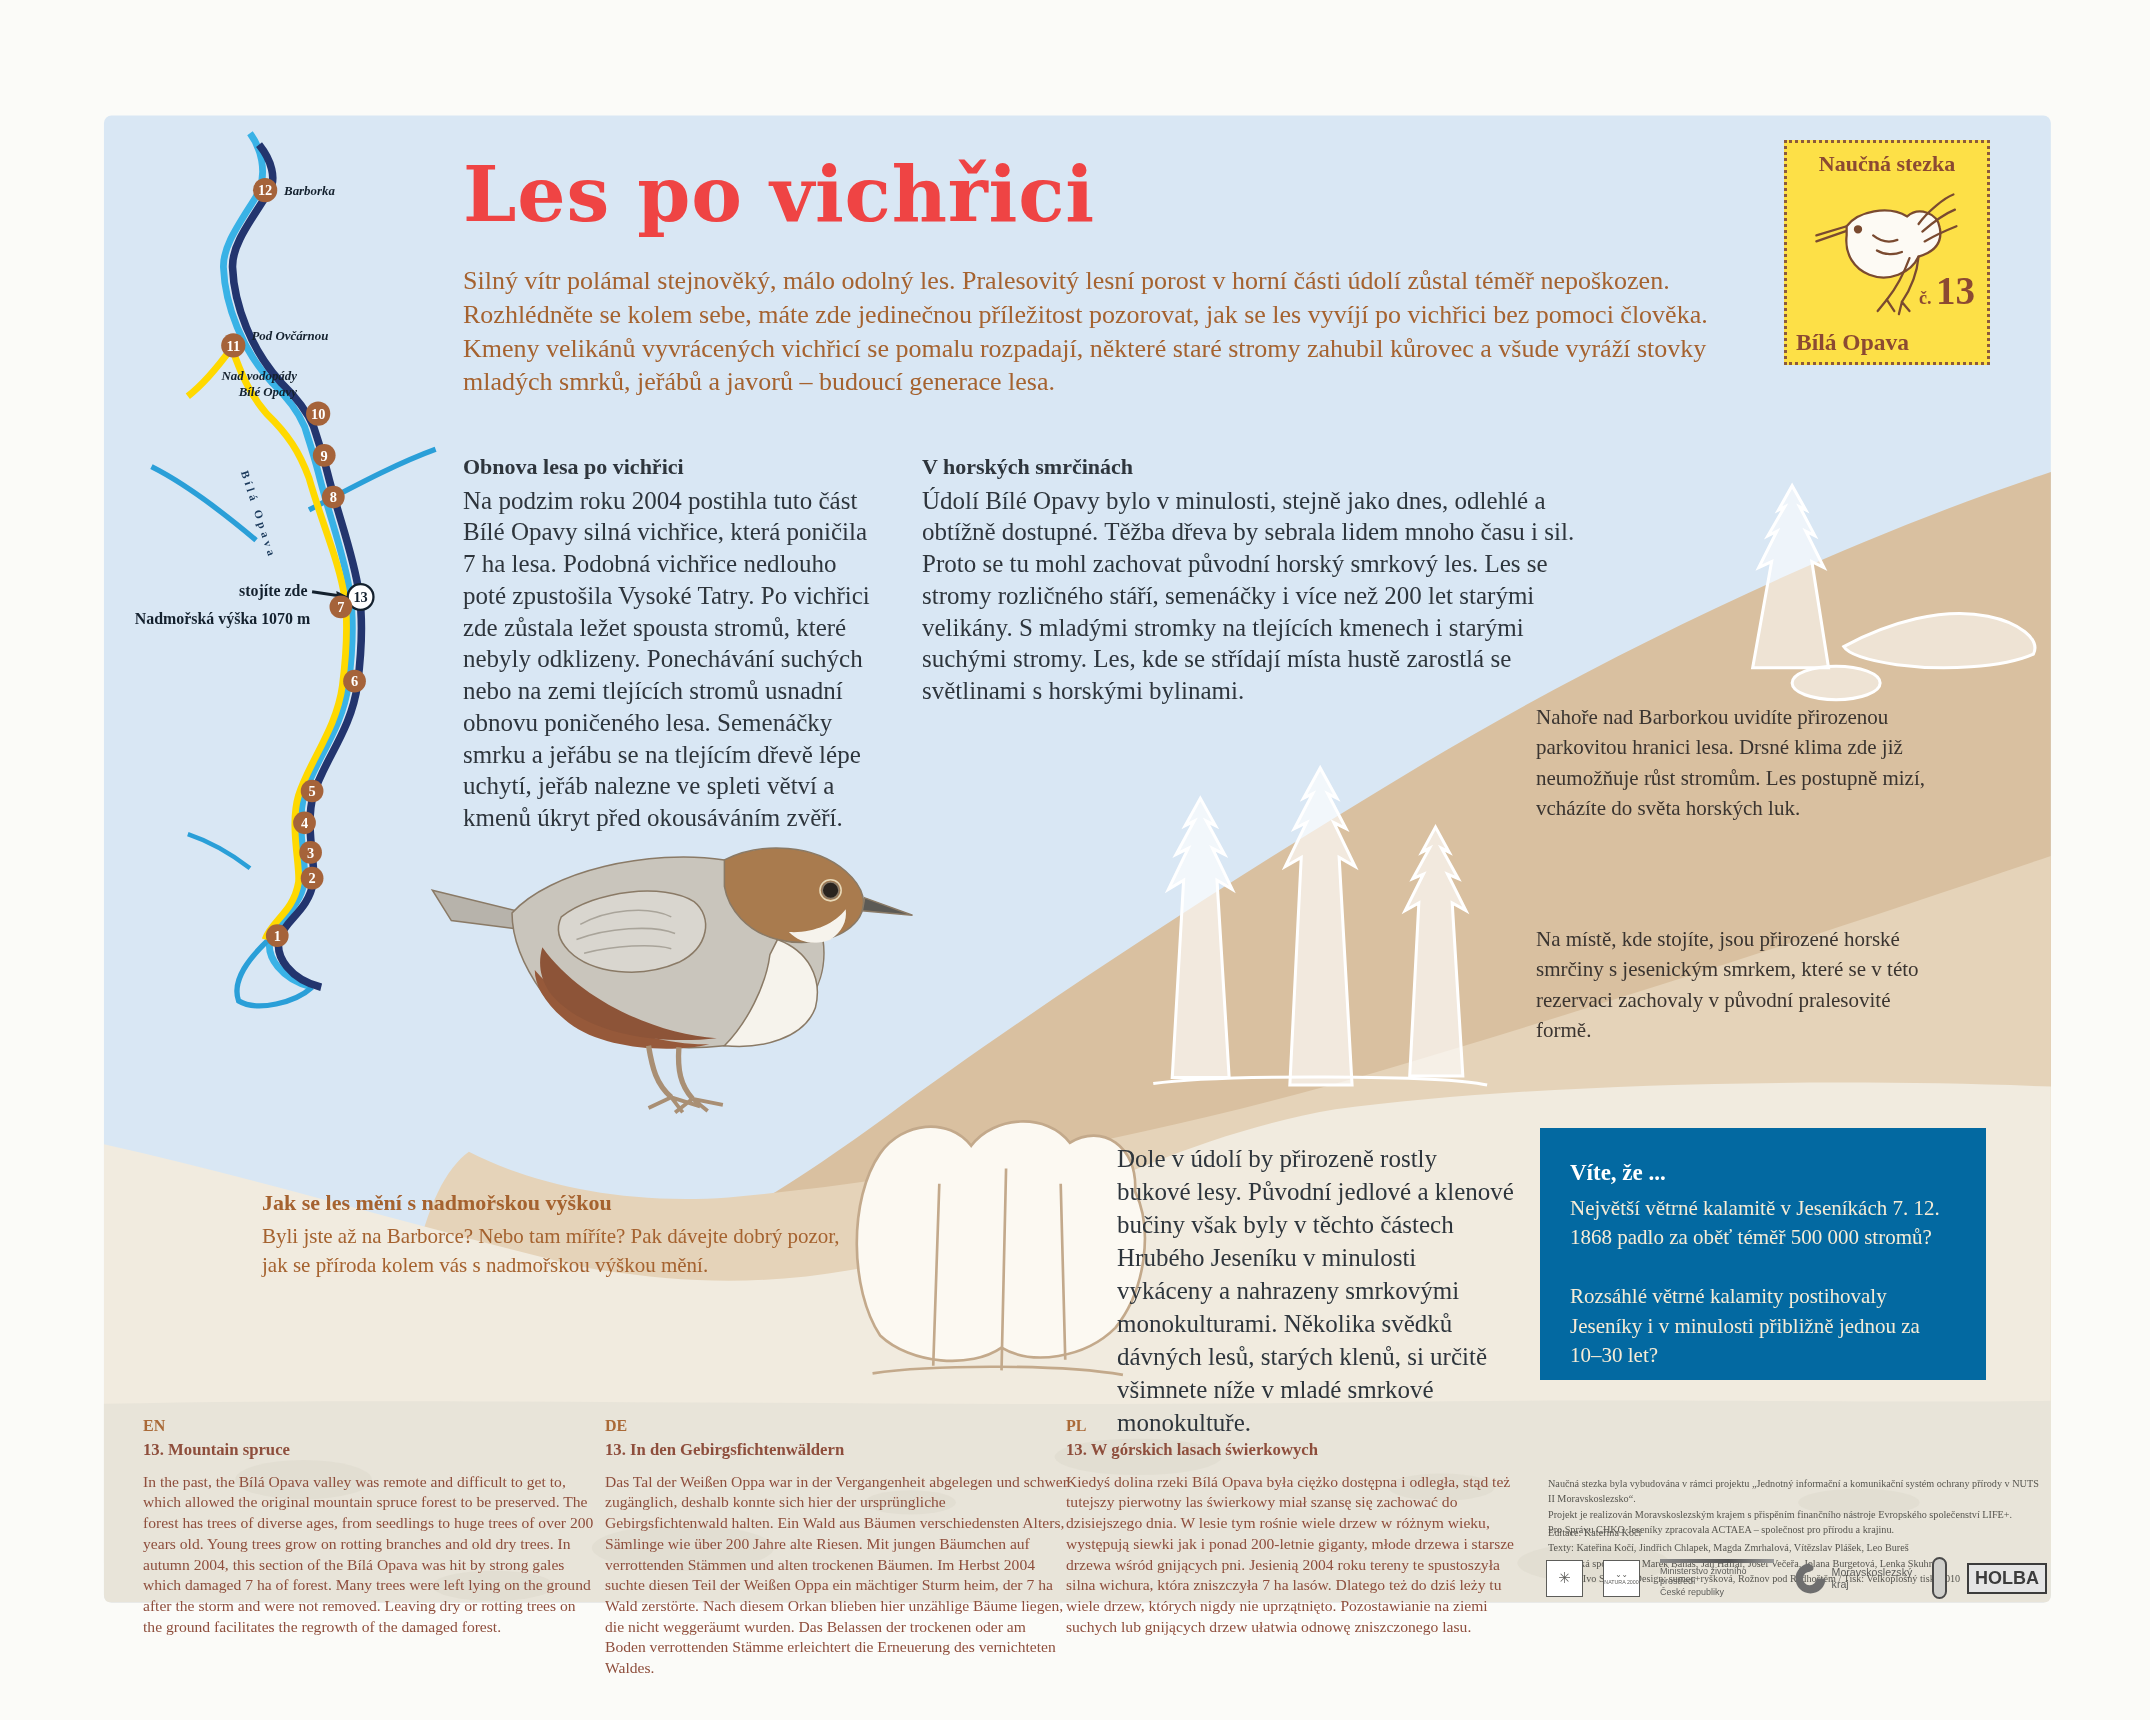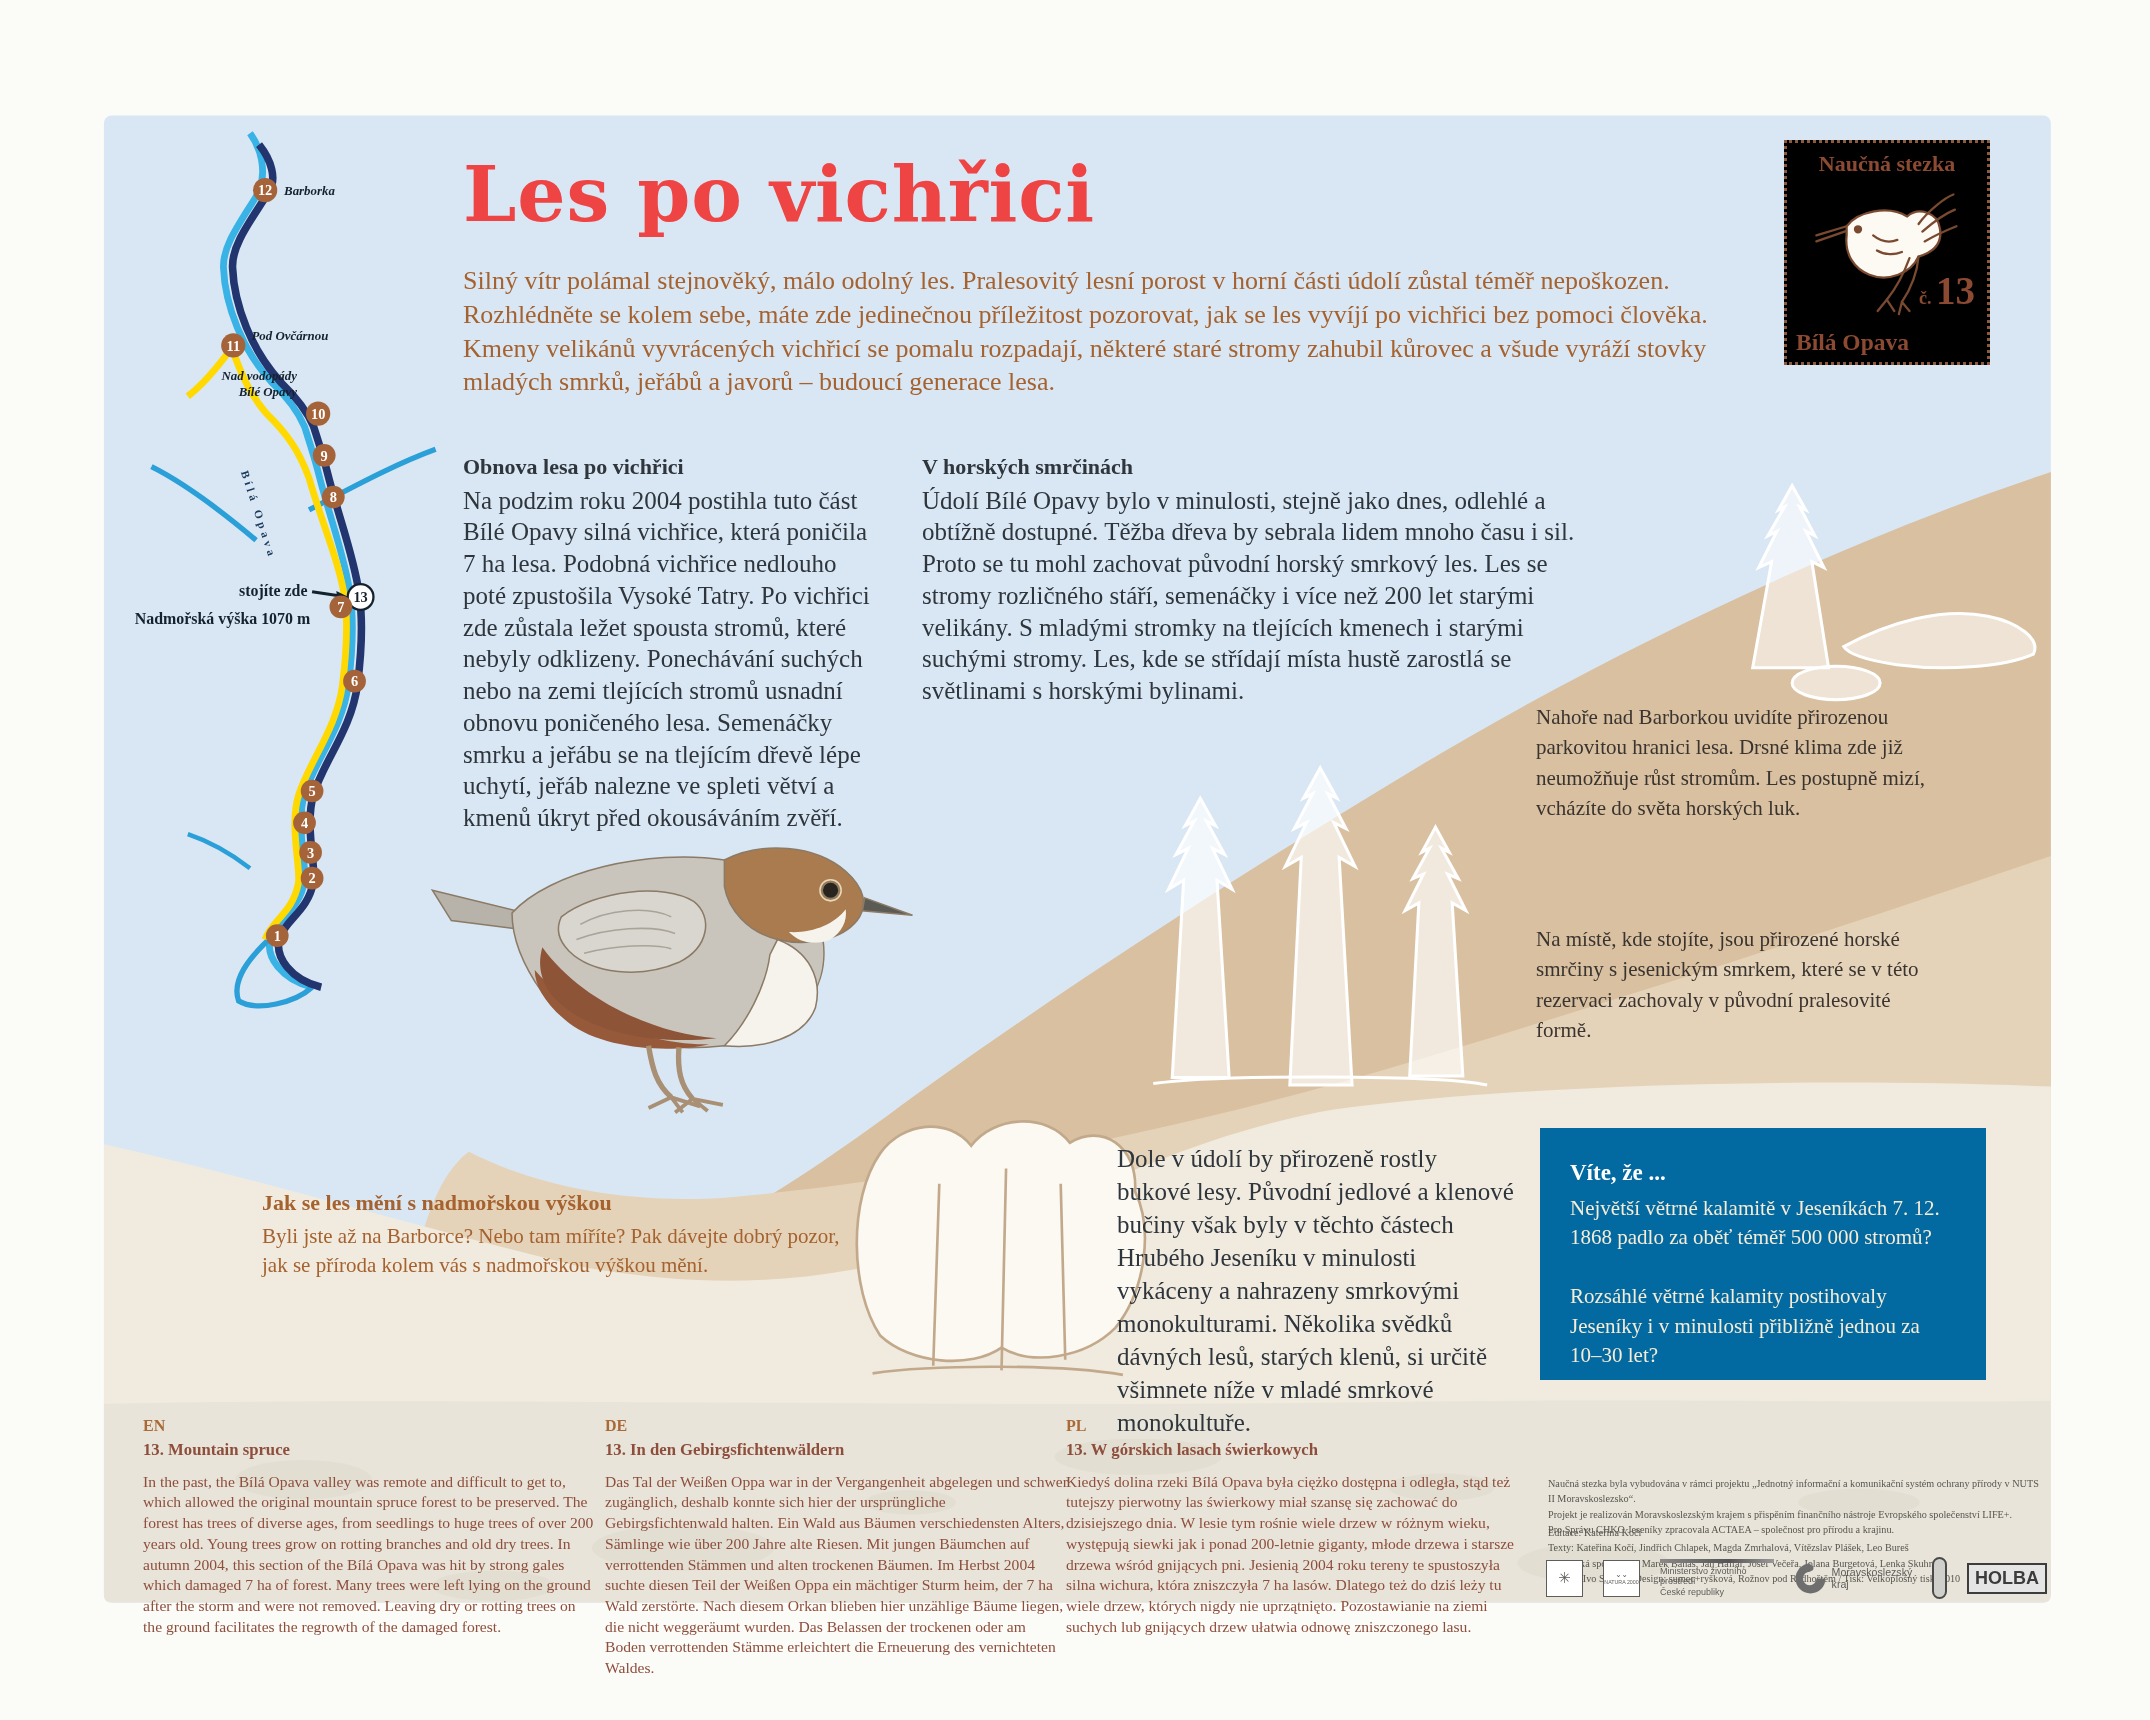--- a/index.html
+++ b/index.html
@@ -18,21 +18,21 @@
   .brownhead{font-weight:bold;font-size:22px;color:#a5622f;margin:0 0 6px 0;}
   .brownbody{font-size:21px;line-height:1.38;color:#a5622f;}
   .vite-box{background:#0369a1;color:#f7ecd6;padding:32px 30px;box-sizing:border-box;}
   .vite-h{font-weight:bold;font-size:23px;color:#ffffff;margin:0 0 7.6px 0;}
   .vite-p{font-size:21px;line-height:1.4;margin:0 0 30px 0;color:#f7ecd6;}
   .tr-label{font-weight:bold;font-size:16px;color:#aa6a38;margin:0 0 4.6px 0;}
   .tr-title{font-weight:bold;font-size:16.7px;color:#8e4e3c;margin:0 0 3px 0;}
   .tr-body{font-size:15.6px;line-height:1.33;color:#8e4e3c;margin-top:12px;}
   .credits{font-size:10.2px;line-height:1.5;color:#56554f;}
   
-  .stamp{width:206px;height:225px;background:#000000;border:3px dotted #8c5a3a;
+  .stamp{width:206px;height:225px;background:#fde047;border:3px dotted #8c5a3a;
          box-sizing:border-box;}
   .stamp-top{font-weight:bold;font-size:22px;color:#8c4a32;text-align:center;margin-top:7.6px;}
   .stamp-no{font-weight:bold;color:#8c4a32;position:absolute;right:12px;bottom:49px;font-size:18px;}
   .stamp-no b{font-size:39px;}
   .stamp-bottom{font-weight:bold;font-size:23.5px;color:#8c4a32;position:absolute;left:9px;bottom:6px;}
   
   .maplab{font-weight:bold;font-style:italic;font-size:17px;color:#14212e;}
   
   .logo{display:flex;align-items:center;gap:4.6px;color:#5d5d5a;}
   .logo .txt{font-family:"Liberation Sans",sans-serif;font-size:9px;line-height:1.15;color:#5d5d5a;}

